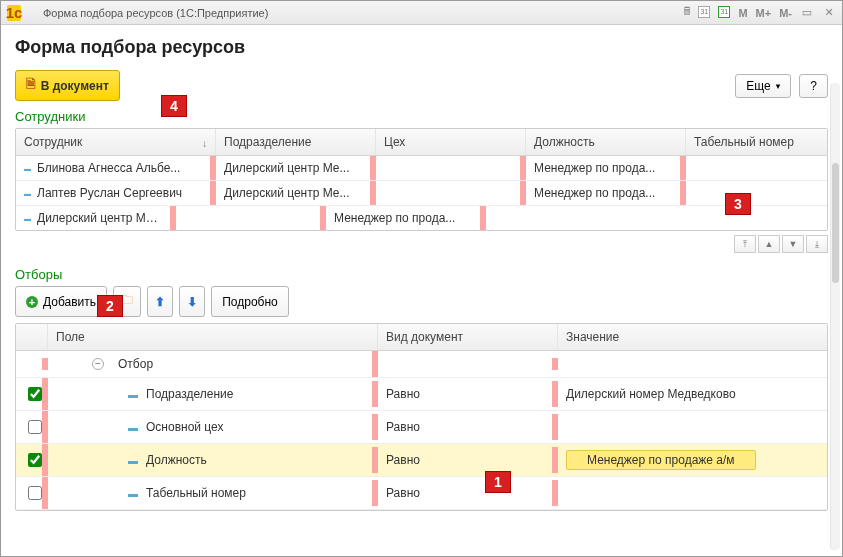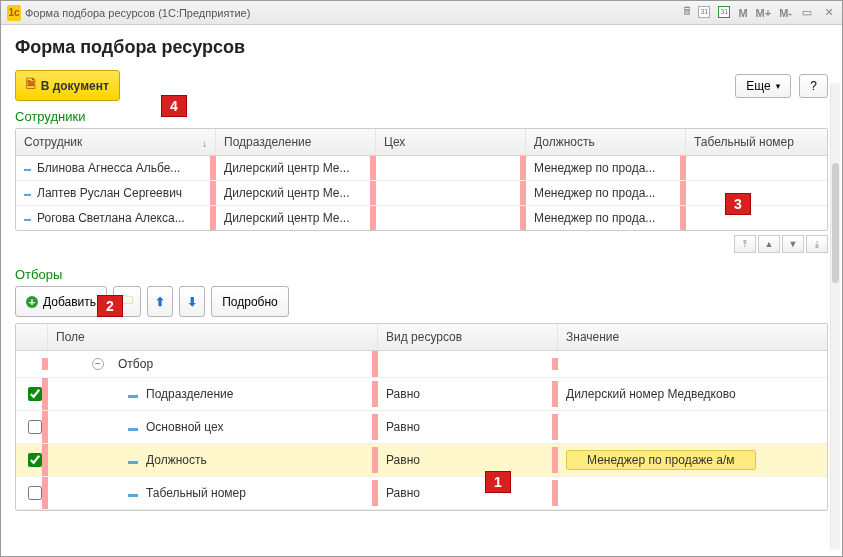--- a/index.html
+++ b/index.html
@@ -25,23 +25,23 @@
     display: flex;
     align-items: center;
     padding: 0 6px;
     font-size: 11px;
     color: #555;
   }
   .titlebar .app-icon {
     width: 14px; height: 16px;
     background: #facc15;
     border-radius: 2px;
-    margin-right: 4px;
+    margin-right: 22px;
     display: flex; align-items: center; justify-content: center;
-    font-size: 10px; font-weight: bold; color: #b45309;
+    font-size: 15px; font-weight: bold; color: #b45309;
   }
   .titlebar .spacer { flex: 1; }
   .titlebar .sys-icons { display: flex; gap: 8px; align-items: center; }
   .titlebar .sys-icons span { font-size: 11px; color: #888; cursor: default; }
   .titlebar .mbtn { font-weight: bold; color: #999; font-size: 12px; }
   .titlebar .winbtn { width: 14px; text-align: center; }
   .content {
     flex: 1;
     padding: 10px 14px;
     overflow: hidden;
@@ -285,21 +285,20 @@
             <div class="cell emp-col5"></div>
           </div>
           <div class="row">
             <div class="cell emp-col1">Лаптев Руслан Сергеевич</div>
             <div class="cell emp-col2">Дилерский центр Ме...</div>
             <div class="cell emp-col3"></div>
             <div class="cell emp-col4">Менеджер по прода...</div>
             <div class="cell emp-col5"></div>
           </div>
           <div class="row">
-            <div class="cell emp-col1">Рогова Светлана Алекса...</div>
             <div class="cell emp-col2">Дилерский центр Ме...</div>
             <div class="cell emp-col3"></div>
             <div class="cell emp-col4">Менеджер по прода...</div>
             <div class="cell emp-col5"></div>
           </div>
         </div>
     </div>
     <div class="nav-buttons">
       <div class="nav">⤒</div>
       <div class="nav">▲</div>
@@ -322,21 +321,21 @@
       <button class="btn btn-icon-only">
         <span class="arrow-down">⬇</span>
       </button>
       <button class="btn">Подробно</button>
     </div>
 
     <div class="grid filter-grid">
       <div class="grid-header">
         <div class="col col-check"></div>
         <div class="col col-field">Поле</div>
-        <div class="col col-cmp">Вид ресурсов</div>
+        <div class="col col-cmp">Вид документ</div>
         <div class="col col-val">Значение</div>
       </div>
       <div class="grid-body">
         <div class="filter-row">
           <div class="cell col-check"></div>
           <div class="cell col-field indent1">
             <span class="tree-collapse">−</span>
             <span>Отбор</span>
           </div>
           <div class="cell col-cmp"></div>

